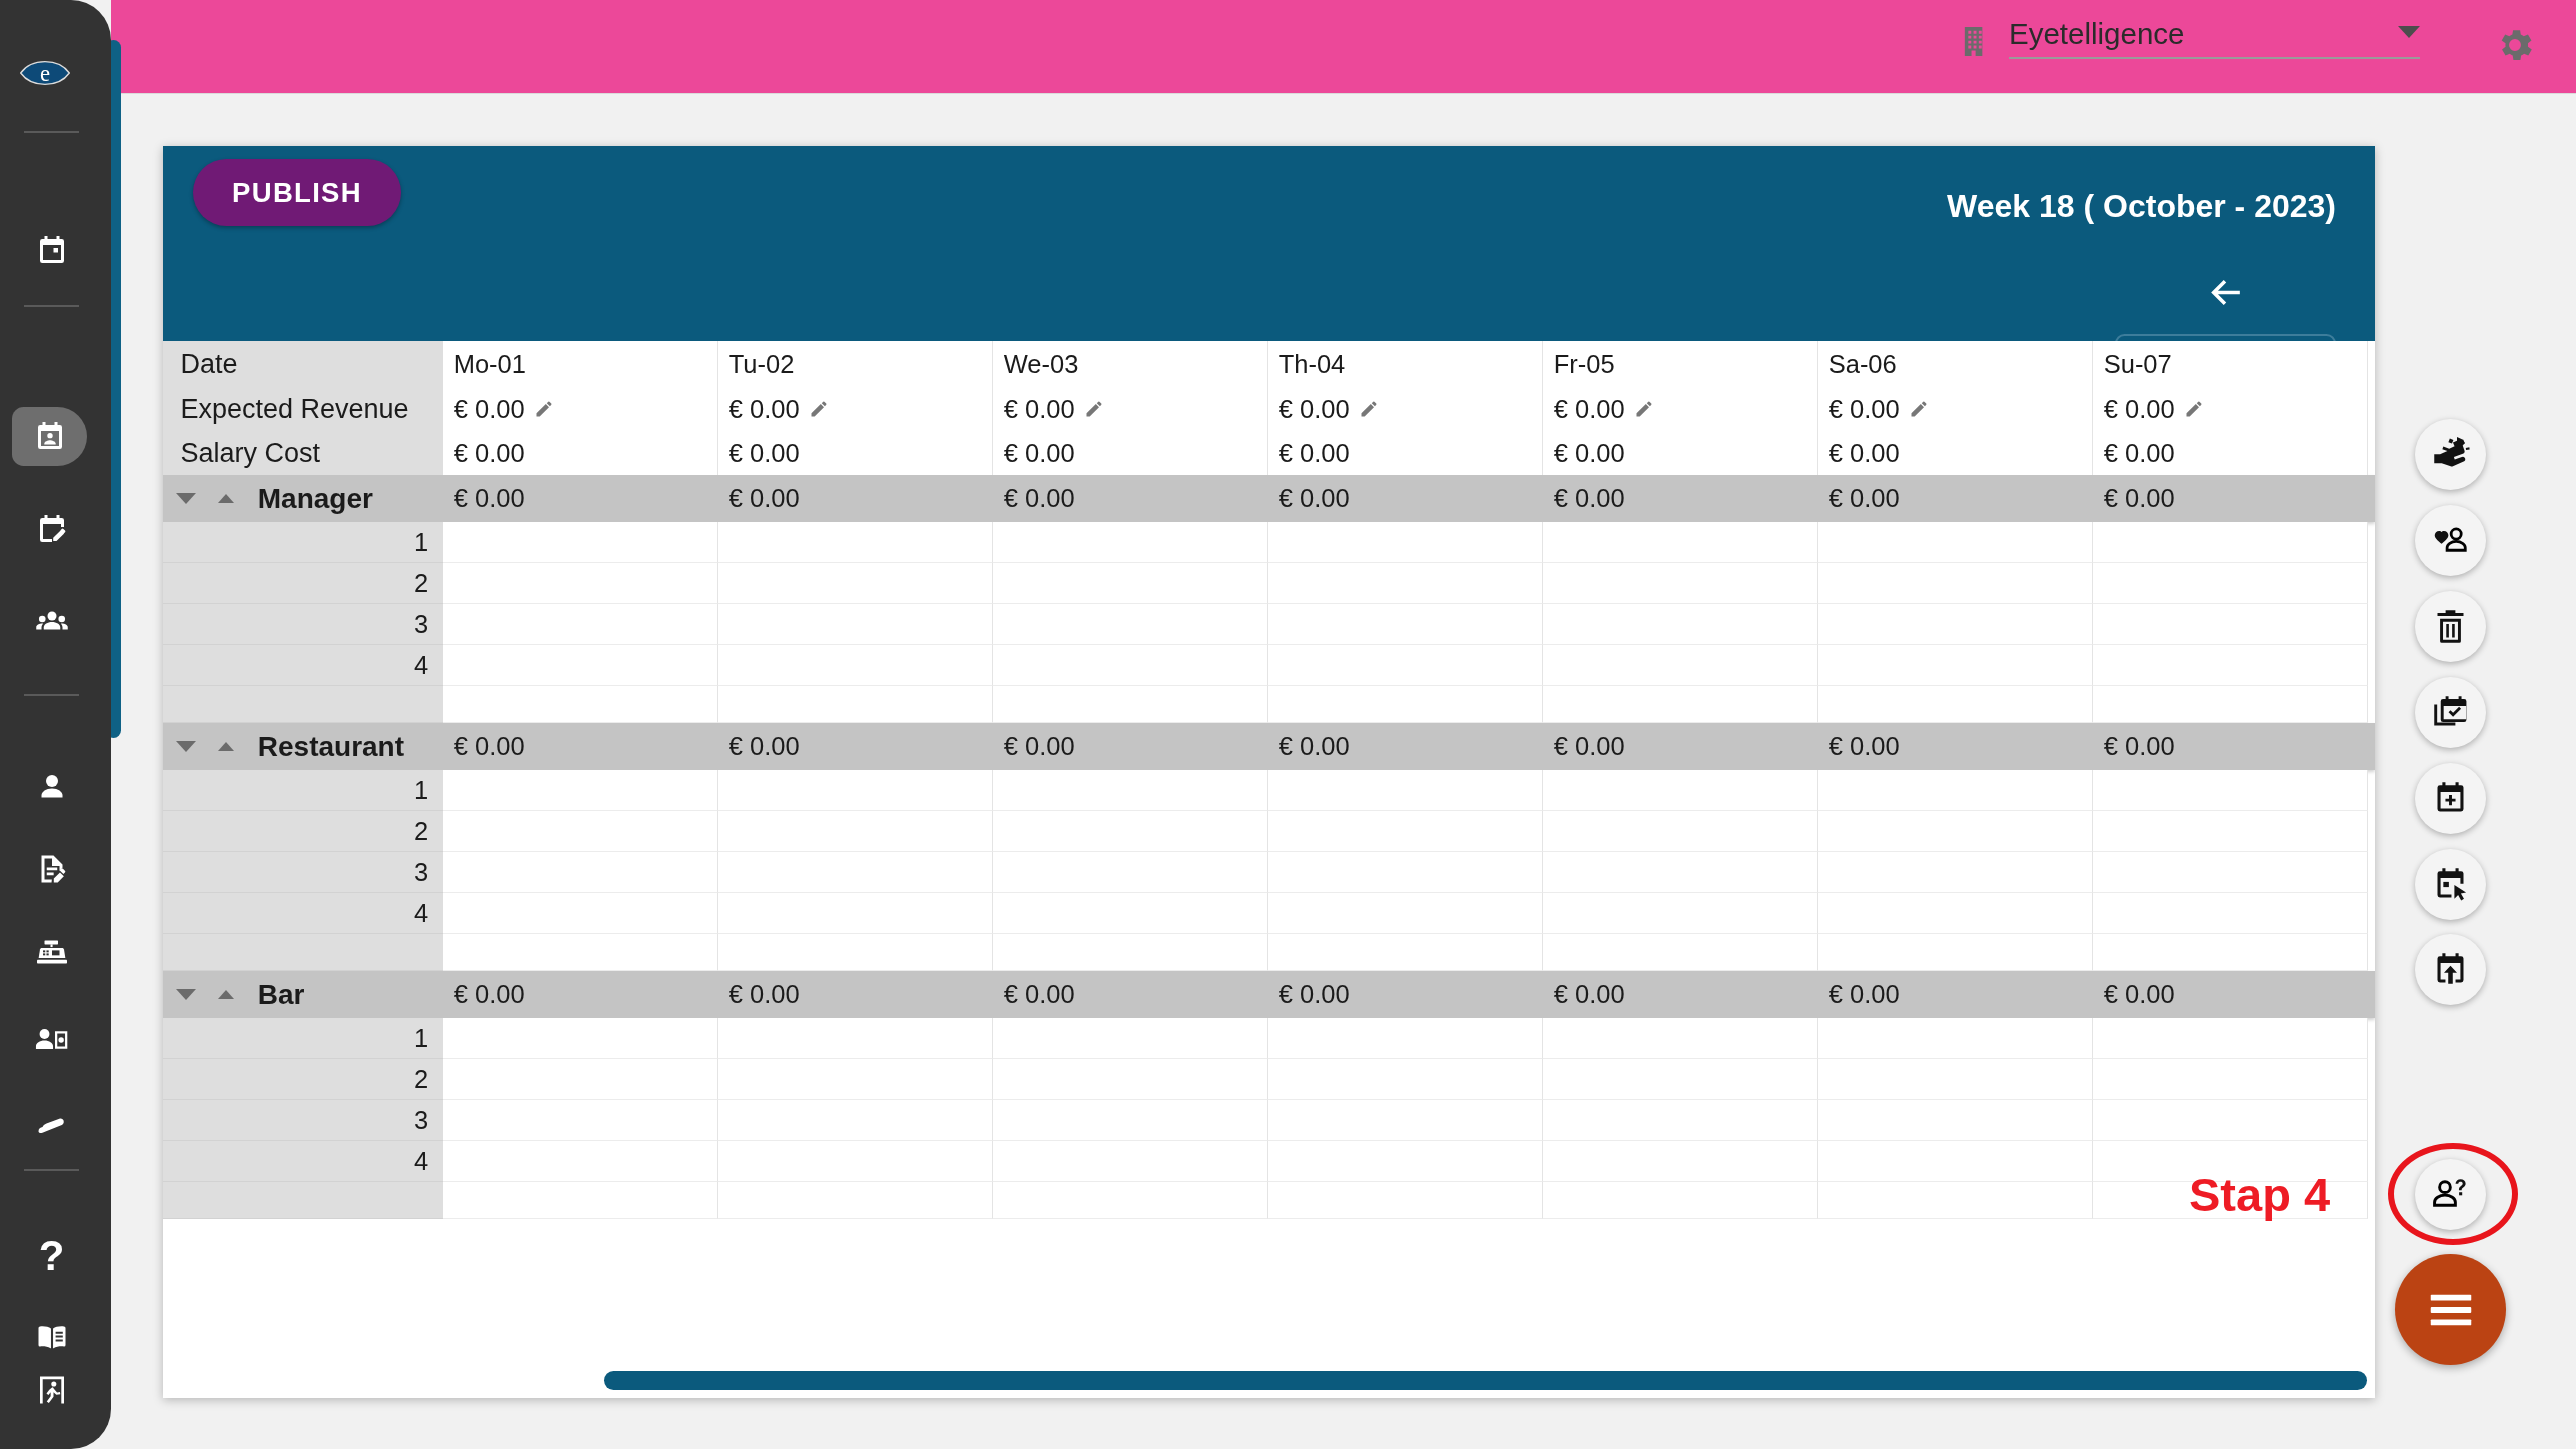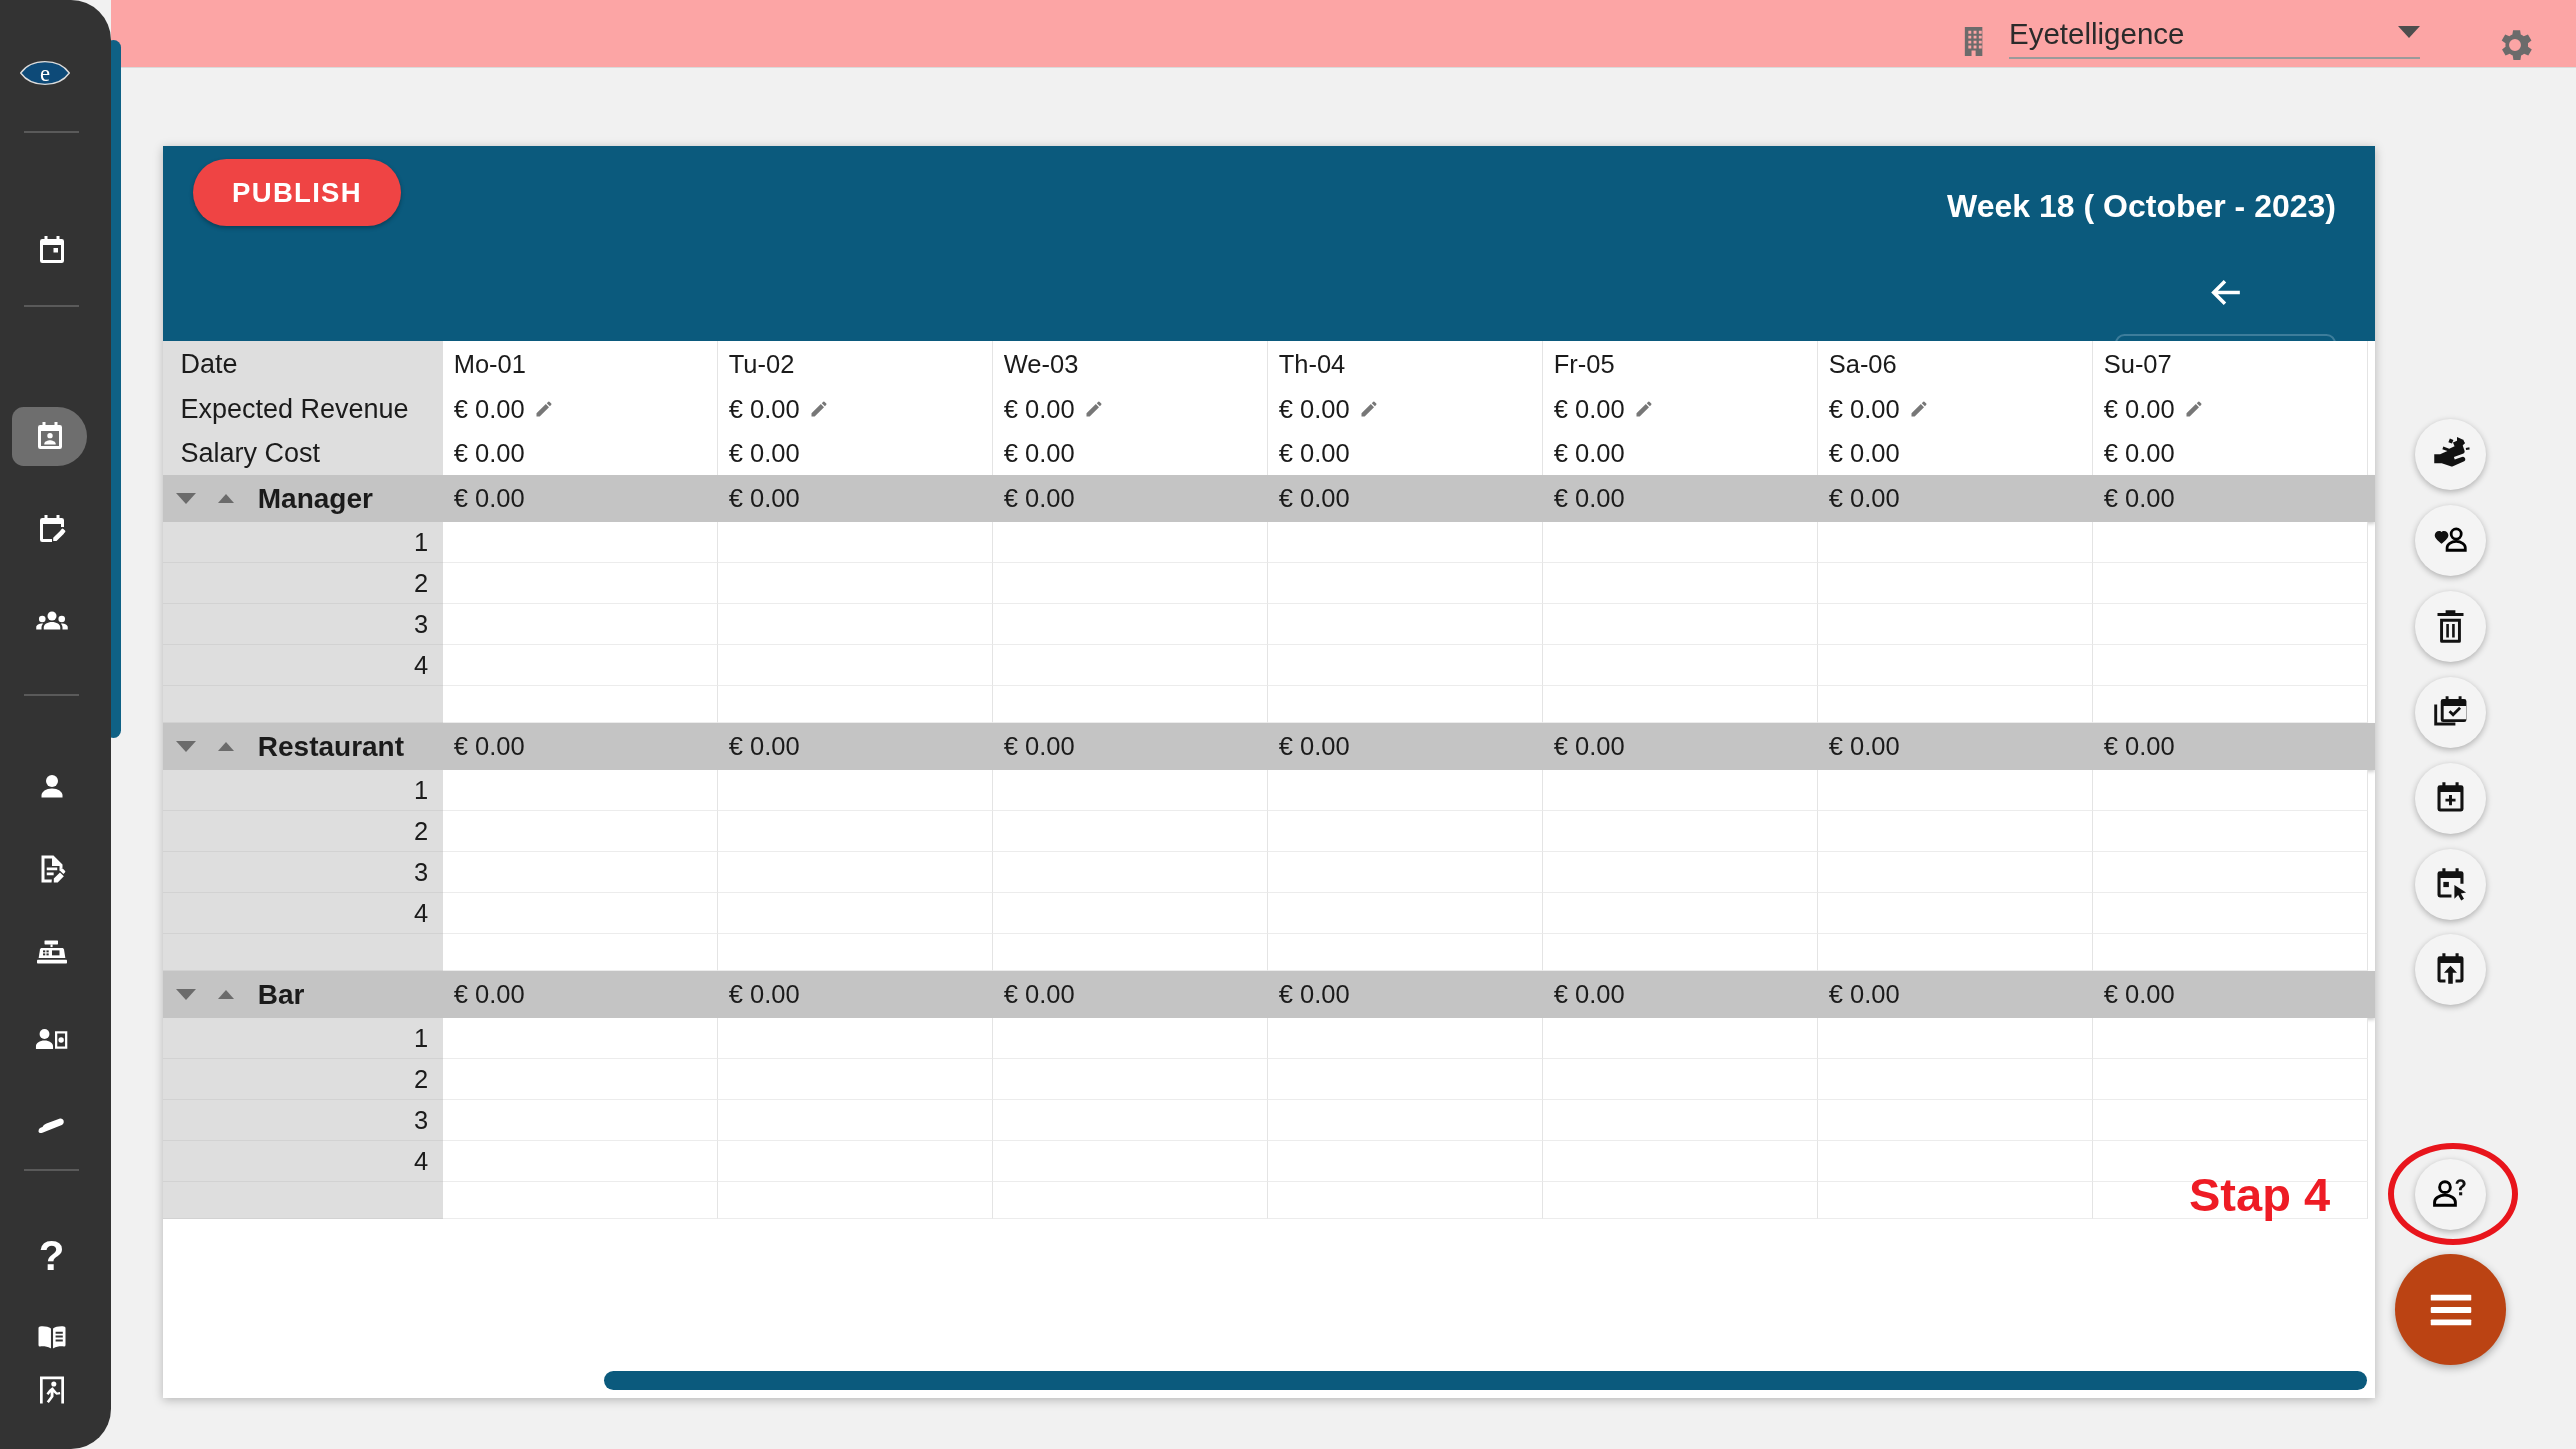--- a/index.html
+++ b/index.html
@@ -30,22 +30,22 @@
     position: absolute; left: 22px; width: 59px; height: 59px;
     display: flex; align-items: center; justify-content: center;
     border-radius: 10.7px; cursor: pointer;
   }
   .side-ico.active { background: #6e6e6e; border-radius: 13.4px 34px 34px 13.4px; width: 75px; left: 12px; }
   .side-ico svg { width: 36px; height: 36px; fill: #ffffff; }
   .side-ico.qm { font-size: 42px; color: #fff; font-weight: bold; }
 
   
   #topbar {
-    position: absolute; left: 111px; top: 0; width: 2465px; height: 68px;
-    background: #fca5a5; border-bottom: 1.3px solid #dadada; z-index: 10; text-align: right;
+    position: absolute; left: 111px; top: 0; width: 2465px; height: 94px;
+    background: #ec4899; border-bottom: 1.3px solid #dadada; z-index: 10; text-align: right;
   }
   #company-select {
     position: absolute; right: 156px; top: 17.4px;
     display: flex; align-items: flex-end; gap: 14.8px;
   }
   #building-icon svg { width: 35px; height: 35px; fill: #6b6b6b; display: block; }
   #company-field {
     width: 411px; border-bottom: 2px solid #9a9a9a; padding-bottom: 5.4px;
     display: flex; align-items: center; justify-content: space-between;
   }
@@ -62,21 +62,21 @@
   #card {
     position: absolute; left: 163px; top: 146px; width: 2212px; height: 1252px;
     background: #ffffff; box-shadow: 0 2px 9.4px rgba(0,0,0,0.25); z-index: 5;
   }
   #card-header {
     position: absolute; left: 0; top: 0; width: 100%; height: 195px;
     background: #0b5a7d;
   }
   #publish-btn {
     position: absolute; left: 30px; top: 13.4px; width: 208px; height: 67px;
-    background: #ef4444; border-radius: 34px; color: #fff;
+    background: #701a75; border-radius: 34px; color: #fff;
     display: flex; align-items: center; justify-content: center;
     font-size: 27.5px; font-weight: bold; letter-spacing: 1.3px; cursor: pointer;
     box-shadow: 0 2px 4.7px rgba(0,0,0,0.3);
   }
   #tabs { position: absolute; left: 25.5px; top: 232px; display: flex; }
   .tab {
     width: 241px; display: flex; flex-direction: column; align-items: center;
     cursor: pointer; padding-bottom: 8px; position: relative;
   }
   .tab .tab-label { font-size: 29px; letter-spacing: 1.3px; color: #9cc0d2; }

